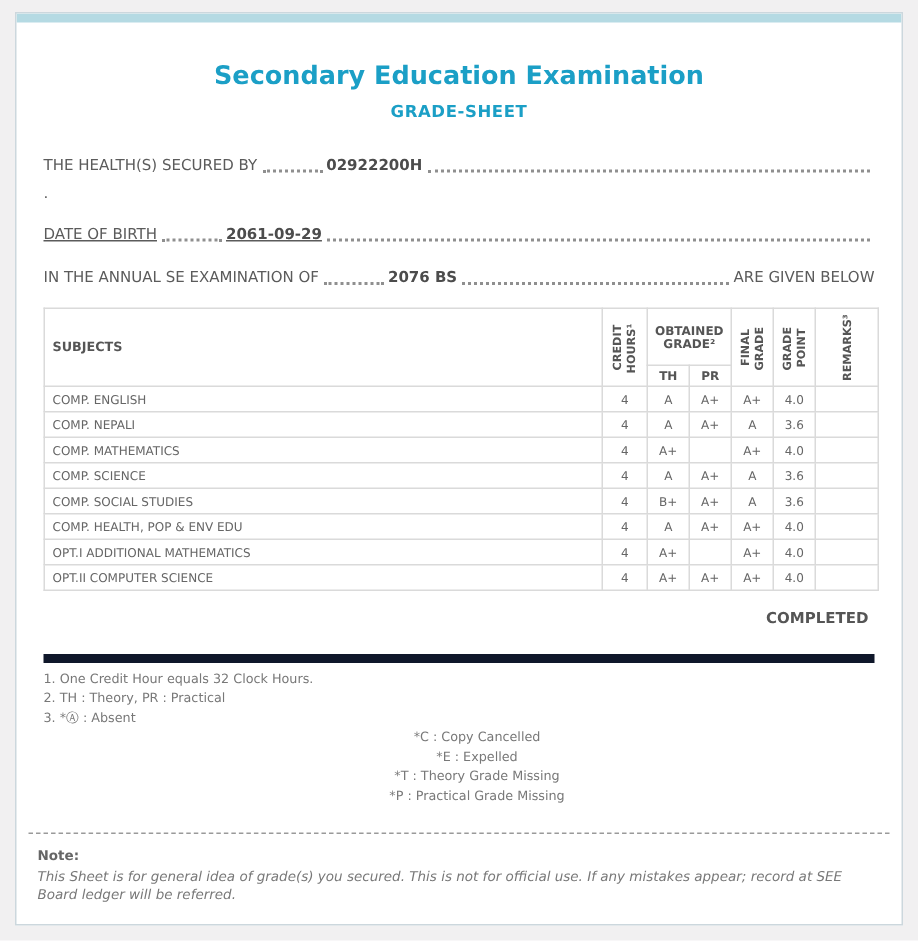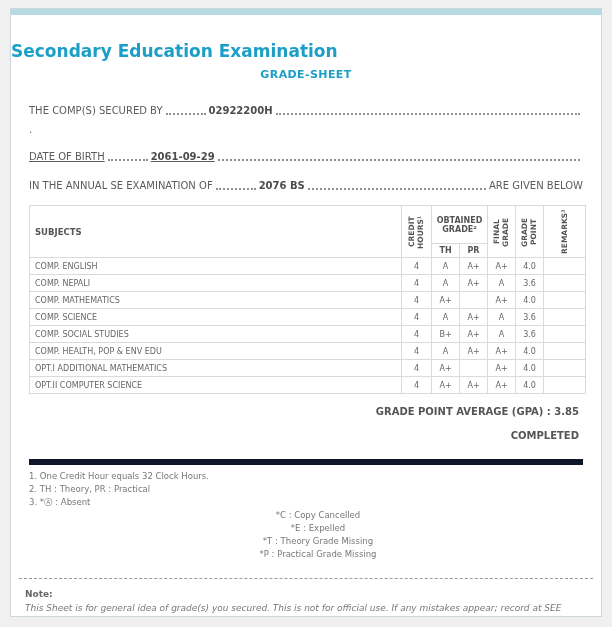--- a/index.html
+++ b/index.html
@@ -11,21 +11,21 @@
   }
   .sheet {
     width: 592px; height: 609px;
     margin: 8px auto 0;
     background: #ffffff;
     border: 1px solid #ccd7dd;
     overflow: hidden;
   }
   .top-bar { height: 6px; background: var(--accent-light, #b5dae3); }
   .title {
-    margin-top: 26px; 
+    margin-top: 26px; text-align: center;
     font-size: 17px; font-weight: bold;
     color: var(--accent, #1b9fc6);
   }
   .subtitle {
     margin-top: 7px; text-align: center;
     font-size: 11px; font-weight: bold; letter-spacing: .4px;
     color: var(--accent, #1b9fc6);
   }
   .info { margin: 24px 18px 0; font-size: 10px; color: #5b5b5b; }
   .info-line { display: flex; align-items: flex-end; line-height: 12px; white-space: nowrap; }
@@ -76,21 +76,21 @@
 <body>
 
 <div class="sheet">
   <div class="top-bar"></div>
 
   <h1 class="title">Secondary Education Examination</h1>
   <h2 class="subtitle">GRADE-SHEET</h2>
 
   <div class="info">
     <div class="info-line">
-      <span>THE COMP(S) SECURED BY</span>
+      <span>THE HEALTH(S) SECURED BY</span>
       <span class="dots gap"></span>
       <span class="value">02922200H</span>
       <span class="dots fill"></span>
     </div>
     <div class="stray">.</div>
     <div class="info-line dob">
       <span>DATE OF BIRTH</span>
       <span class="dots gap"></span>
       <span class="value">2061-09-29</span>
       <span class="dots fill"></span>
@@ -212,21 +212,20 @@
       <td class="c">4</td>
       <td class="c">A+</td>
       <td class="c">A+</td>
       <td class="c">A+</td>
       <td class="c">4.0</td>
       <td class="c"></td>
     </tr>
   </tbody>
   </table>
 
-  <div class="gpa-line">GRADE POINT AVERAGE (GPA) : 3.85</div>
   <div class="status-line">COMPLETED</div>
 
   <div class="footnotes">
       <div class="fn">1. One Credit Hour equals 32 Clock Hours.</div>
       <div class="fn">2. TH : Theory, PR : Practical</div>
       <div class="fn">3. *Ⓐ : Absent</div>
       <div class="fn sub">*C : Copy Cancelled</div>
       <div class="fn sub">*E : Expelled</div>
       <div class="fn sub">*T : Theory Grade Missing</div>
       <div class="fn sub">*P : Practical Grade Missing</div>

